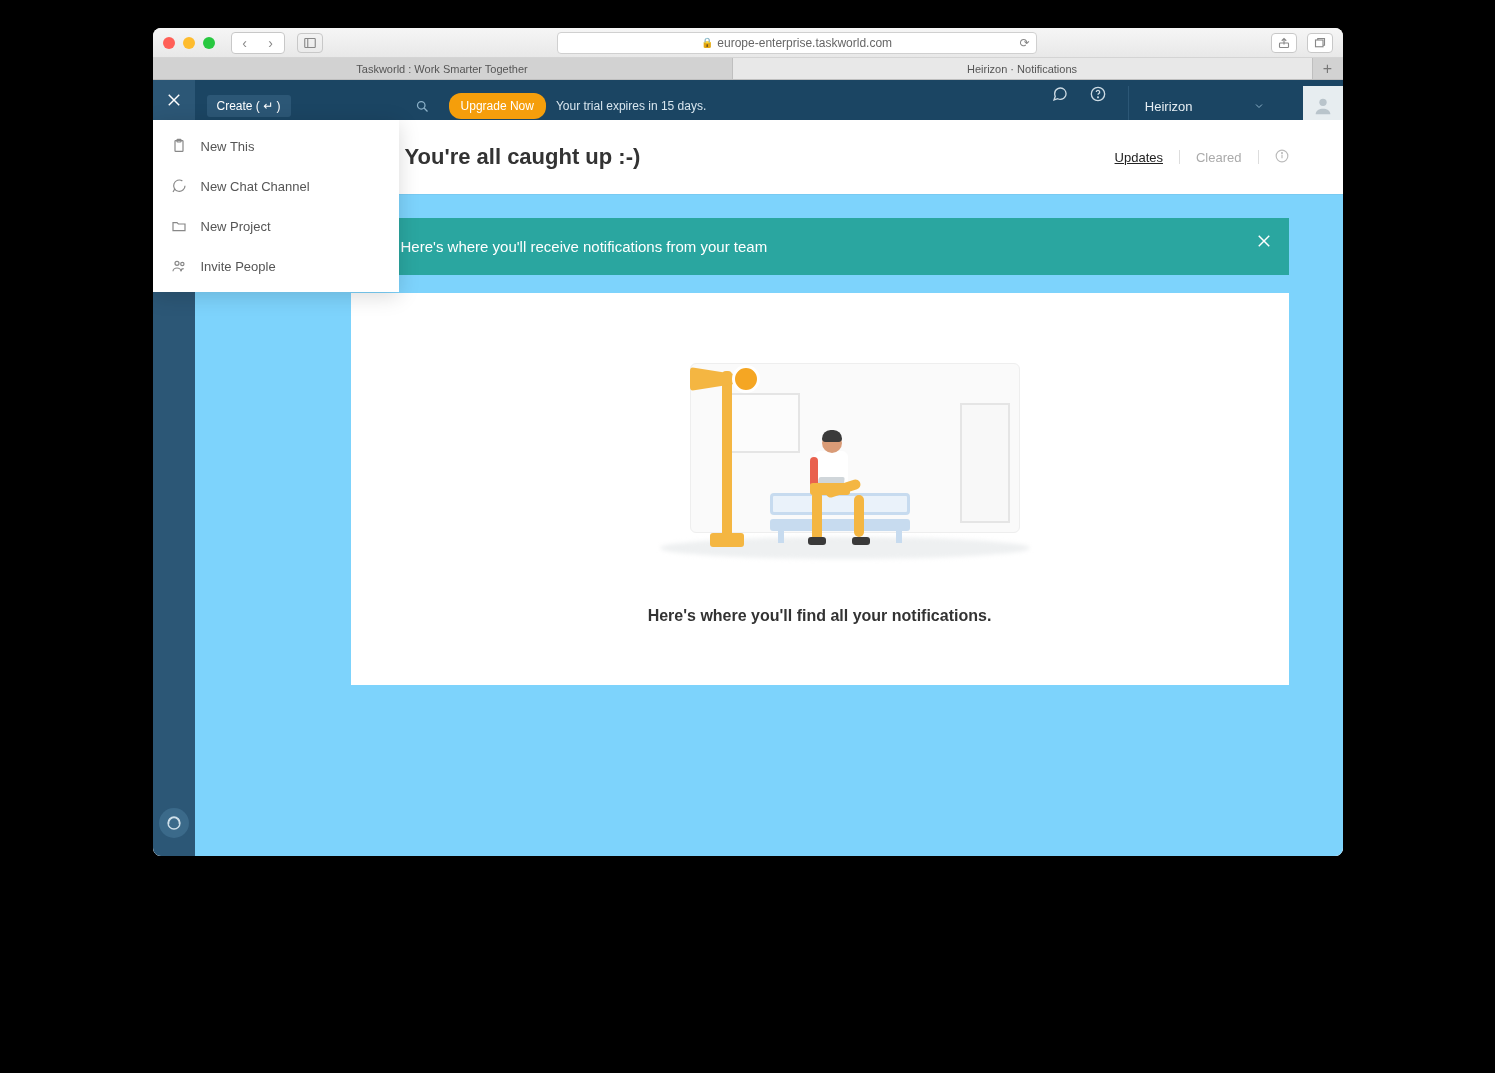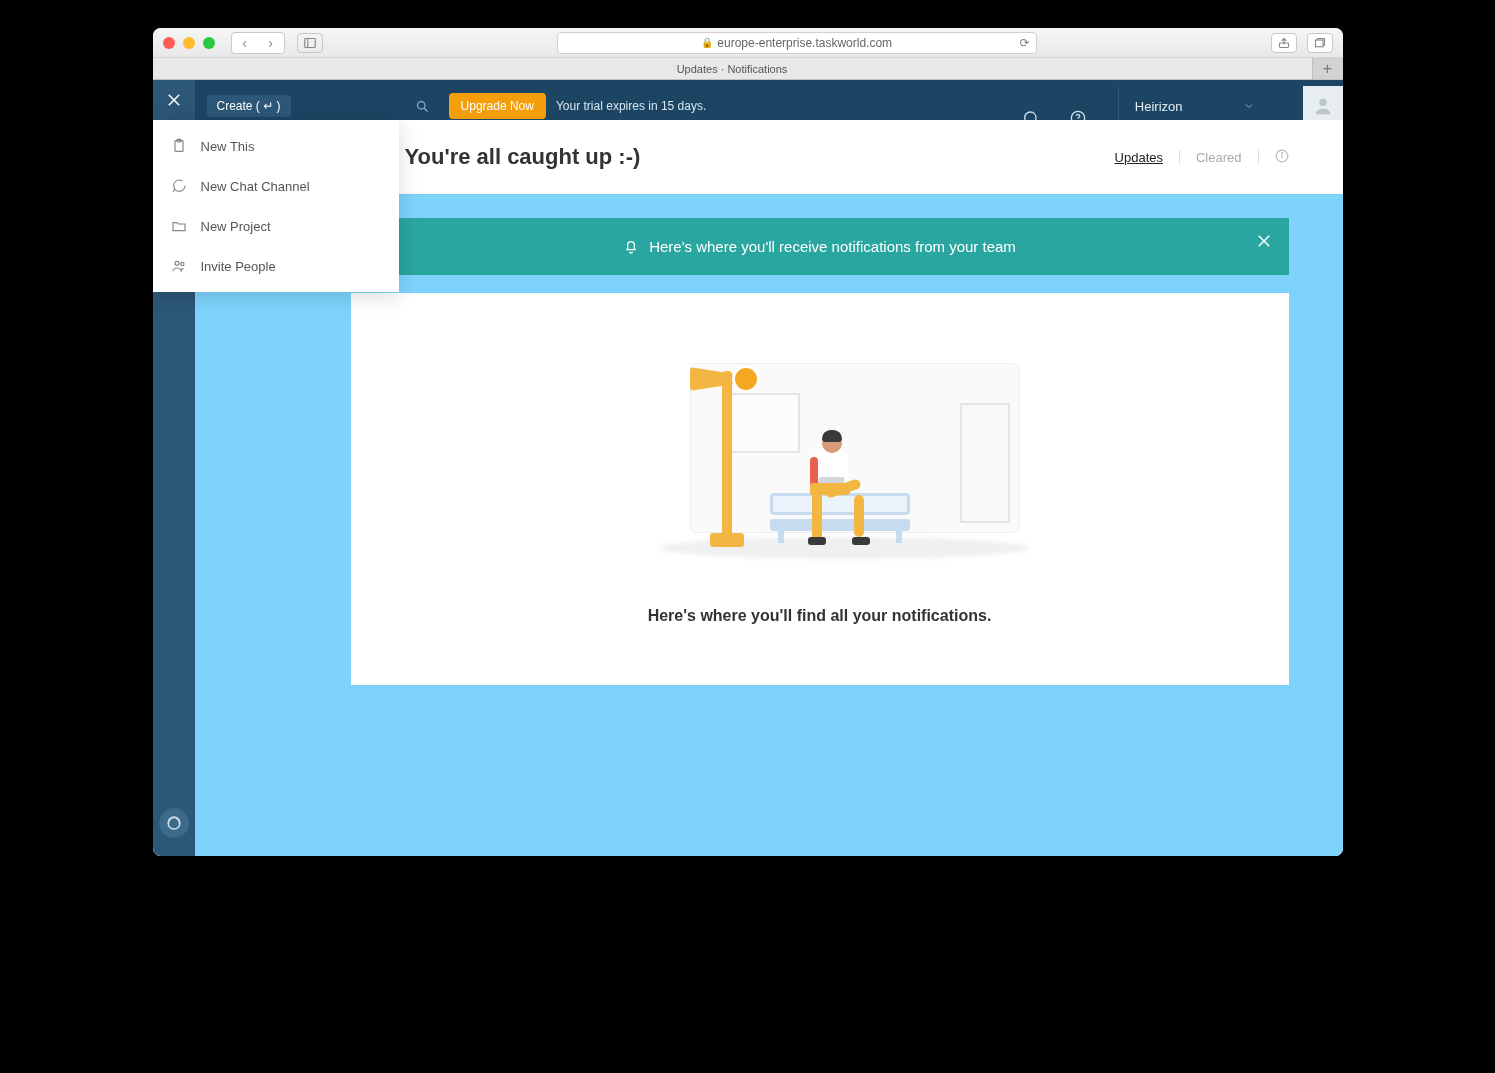--- a/index.html
+++ b/index.html
@@ -33,23 +33,23 @@
 .sidebar .x-icon { color: #fff; width: 18px; height: 18px; }
 .sidebar-icons { display: flex; flex-direction: column; gap: 26px; align-items: center; margin-top: 128px; }
 .sidebar-icon { width: 18px; height: 18px; color: #9cb5c6; }
 .sidebar-bottom { position: absolute; bottom: 18px; width: 30px; height: 30px; border-radius: 50%; background: #3b6a8a; display: flex; align-items: center; justify-content: center; color: #cfe0ea; }
 
 .topbar { position: absolute; left: 42px; right: 0; top: 0; height: 52px; background: #1b4563; display: flex; align-items: center; color: #fff; font-size: 13px; }
 .create-pill { margin-left: 12px; background: #2c5776; padding: 4px 10px; border-radius: 3px; font-size: 12px; display: flex; align-items: center; gap: 4px; }
 .search-wrap { flex: 0 0 auto; margin-left: 120px; width: 24px; display:flex; align-items:center; justify-content:center; }
 .search-wrap svg { width: 15px; height: 15px; color: #8bb1c9; }
 .upgrade-strip { margin-left: 14px; display: flex; align-items: center; gap: 10px; }
-.upgrade-btn { background: #f59e0b; color: #fff; padding: 6px 12px; font-size: 12px; border-radius: 4px; font-weight: 500; }
+.upgrade-btn { background: #f59e0b; color: #fff; padding: 6px 12px; font-size: 12px; border-radius: 12px; font-weight: 500; }
 .trial-text { font-size: 12px; color: #d8e6ef; }
-.topbar-right { margin-left: auto; display: flex; align-items: flex-end; gap: 32px; padding-right: 0; }
+.topbar-right { margin-left: auto; display: flex; align-items: flex-start; gap: 22px; padding-right: 0; }
 .tr-icon { width: 16px; height: 16px; color: #cddbe4; }
 .workspace-dd { display: flex; align-items: center; gap: 60px; padding: 0 16px; border-left: 1px solid #2c5776; height: 40px; font-size: 13px; color: #e6eef3; }
 .workspace-dd svg { width: 12px; height: 12px; color: #8bb1c9; }
 .avatar { width: 40px; height: 40px; background: #e7edf0; display: flex; align-items: center; justify-content: center; }
 .avatar svg { width: 22px; height: 22px; color: #b9c4cb; }
 
 
 .create-dropdown { position: absolute; left: 0; top: 40px; width: 246px; background: #fff; box-shadow: 0 4px 20px rgba(0,0,0,0.15); z-index: 50; padding: 6px 0; }
 .dd-item { display: flex; align-items: center; gap: 14px; padding: 12px 18px; font-size: 13px; color: #555; cursor: pointer; }
 .dd-item svg { width: 16px; height: 16px; color: #888; flex-shrink: 0; }
@@ -57,21 +57,21 @@
 
 .main { position: absolute; left: 42px; right: 0; top: 40px; bottom: 0; background: #7dd3fc; }
 .header-row { background: #fff; padding: 24px 54px 24px 210px; display: flex; align-items: center; justify-content: space-between; box-shadow: 0 1px 0 rgba(0,0,0,0.04); }
 .header-row h1 { font-size: 22px; font-weight: 600; color: #333; }
 .header-filters { display: flex; align-items: center; gap: 16px; font-size: 13px; }
 .hf-updates { color: #222; font-weight: 500; text-decoration: underline; }
 .hf-divider { width: 1px; height: 14px; background: #ddd; }
 .hf-cleared { color: #aaa; }
 .hf-info { color: #bbb; }
 
-.banner { margin: 24px 54px 0 156px; background: #2aa6a0; color: #fff; padding: 20px 24px; display: flex; align-items: center; justify-content: center; position: relative; font-size: 15px; }
+.banner { margin: 24px 54px 0 156px; background: #2aa6a0; color: #fff; padding: 20px 24px; display: flex; align-items: center; position: relative; font-size: 15px; }
 .banner svg.bell { width: 16px; height: 16px; margin-right: 10px; }
 .banner .close { position: absolute; right: 16px; top: 14px; width: 18px; height: 18px; color: #fff; cursor: pointer; }
 
 .empty-card { margin: 18px 54px 0 156px; background: #fff; padding: 50px 40px 60px; text-align: center; }
 .empty-title { font-size: 16px; font-weight: 600; color: #333; margin-top: 24px; }
 .empty-sub { font-size: 13px; color: #999; margin-top: 8px; }
 
 
 .illus { width: 340px; height: 240px; margin: 0 auto; position: relative; }
 .illus .bg-wall { position: absolute; left: 40px; right: -30px; top: 20px; bottom: 50px; background: #fafafa; border: 1px solid #eee; border-radius: 6px; }
@@ -138,22 +138,25 @@
       <div class="tb-btn">
         <svg viewBox="0 0 16 16" width="12" height="12" fill="none" stroke="currentColor" stroke-width="1.5">
             <rect x="2" y="4" width="10" height="9"></rect>
             <path d="M5 4V2h9v9h-2"></path>
           </svg>
       </div>
     </div>
   </div>
 
   <div class="safari-tabs">
+    <div class="safari-tab">
+        <span>Taskworld : Work Smarter Together</span>
+      </div>
     <div class="safari-tab active">
-        <span>Updates · Notifications</span>
+        <span>Heirizon · Notifications</span>
       </div>
     <div class="safari-tab-add">+</div>
   </div>
 
   <div class="app">
 
     <div class="sidebar">
       <div class="close-row">
         <svg class="x-icon" viewBox="0 0 24 24" fill="none" stroke="currentColor" stroke-width="2">
             <line x1="5" y1="5" x2="19" y2="19"></line>

